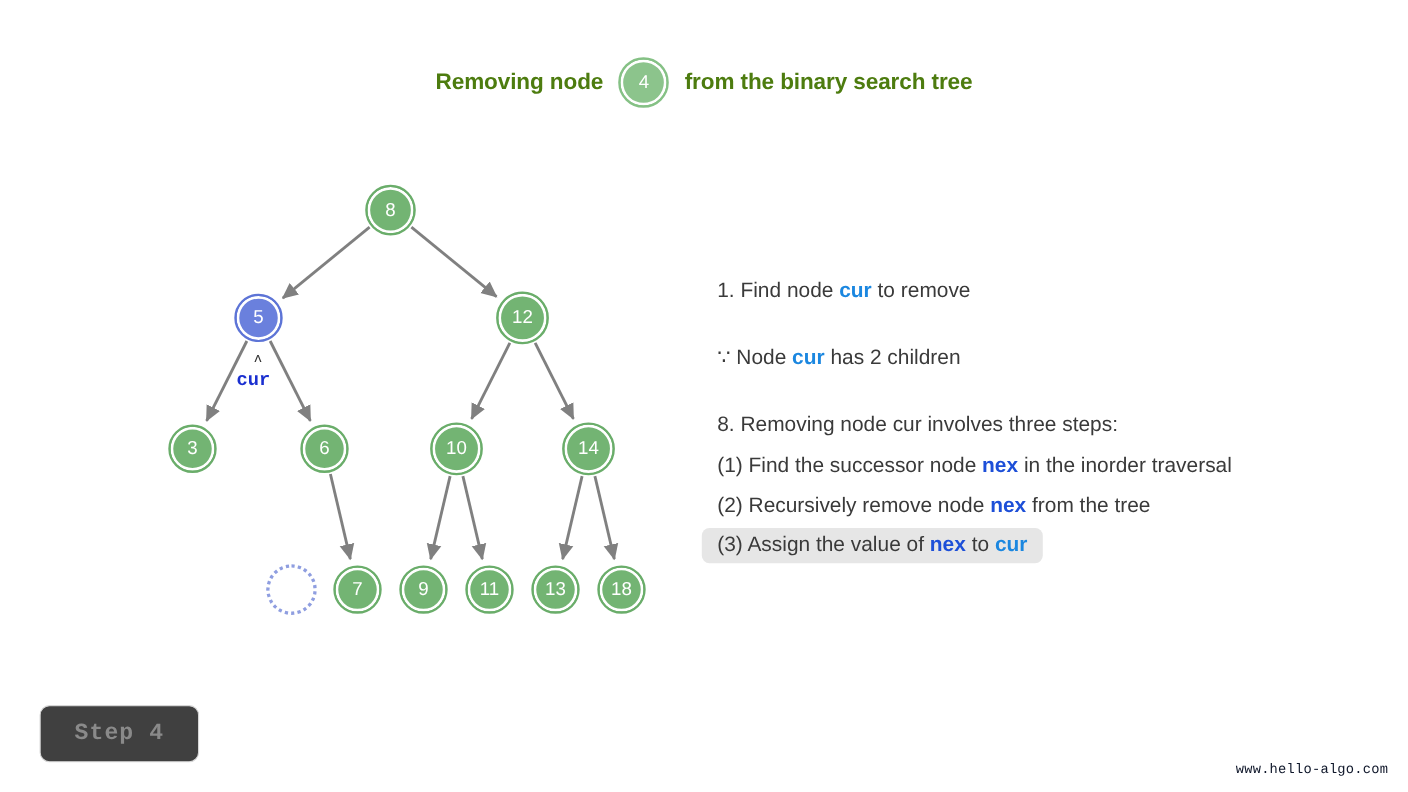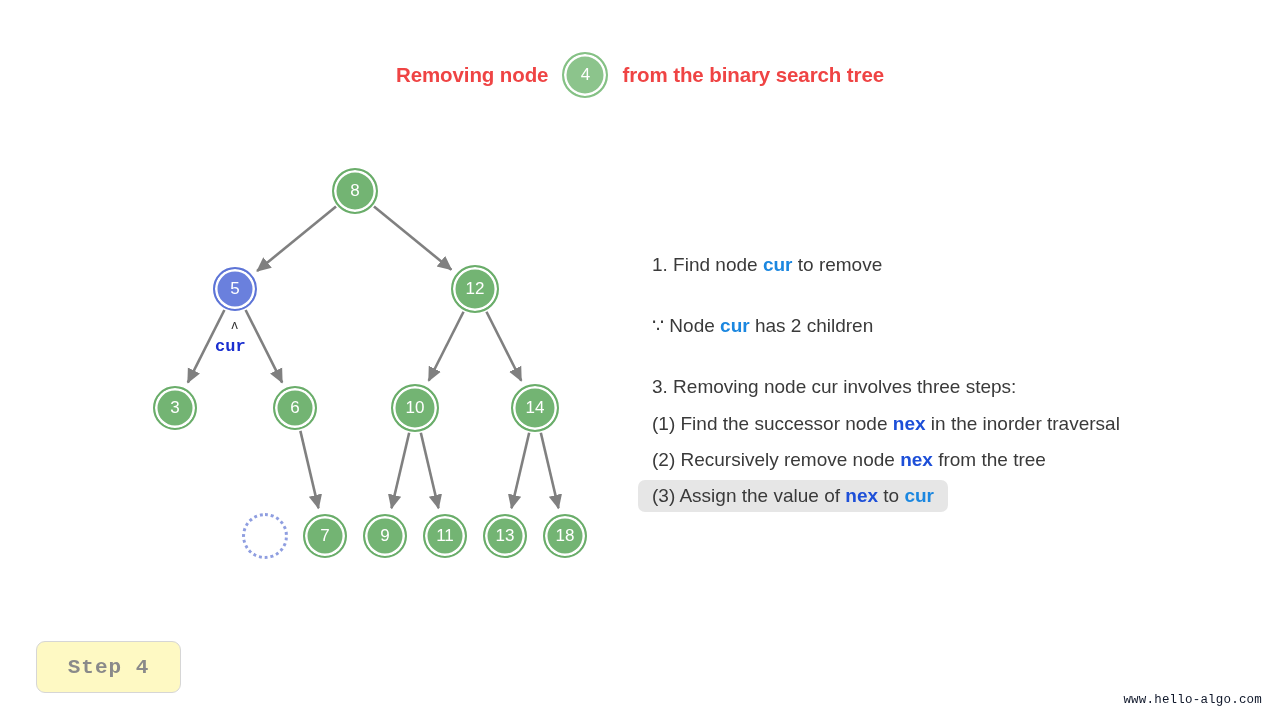--- a/index.html
+++ b/index.html
@@ -23,21 +23,21 @@
     width: 1280px;
     height: 42px;
     display: flex;
     align-items: center;
     justify-content: center;
     gap: 0px;
   }
   .title-text {
     font-size: 20.5px;
     font-weight: bold;
-    color: #ef4444;
+    color: #4d7c0f;
     letter-spacing: -0.1px;
     white-space: pre;
     text-align: center;
   }
   .title-node {
     width: 46px;
     height: 46px;
     border-radius: 50%;
     background: #8cc48c;
     border: 2.5px solid #85c185;
@@ -144,21 +144,21 @@
 
   
   #step-badge {
     position: absolute;
     left: 36px;
     top: 641px;
     width: 145px;
     height: 52px;
     border: 1.5px solid #d6d6d6;
     border-radius: 9px;
-    background: #fef9c3;
+    background: #404040;
     display: flex;
     align-items: center;
     justify-content: center;
     box-sizing: border-box;
   }
   #step-badge .step-text {
     font-family: "Liberation Mono", monospace;
     font-size: 21px;
     font-weight: bold;
     color: #8a8a8a;
@@ -230,21 +230,21 @@
 <div id="desc-panel">
     <div class="desc-row">
       <span class="desc-line"><span>1. Find node </span><span class="kw-cur">cur</span><span> to remove</span></span>
     </div>
     <div class="desc-row spacer"></div>
     <div class="desc-row">
       <span class="desc-line"><span>∵ Node </span><span class="kw-cur">cur</span><span> has 2 children</span></span>
     </div>
     <div class="desc-row spacer"></div>
     <div class="desc-row">
-      <span class="desc-line"><span>3. Removing node cur involves three steps:</span></span>
+      <span class="desc-line"><span>8. Removing node cur involves three steps:</span></span>
     </div>
     <div class="desc-row">
       <span class="desc-line"><span>(1) Find the successor node </span><span class="kw-nex">nex</span><span> in the inorder traversal</span></span>
     </div>
     <div class="desc-row">
       <span class="desc-line"><span>(2) Recursively remove node </span><span class="kw-nex">nex</span><span> from the tree</span></span>
     </div>
     <div class="desc-row">
       <span class="desc-line hl"><span>(3) Assign the value of </span><span class="kw-nex">nex</span><span> to </span><span class="kw-cur">cur</span></span>
     </div>

